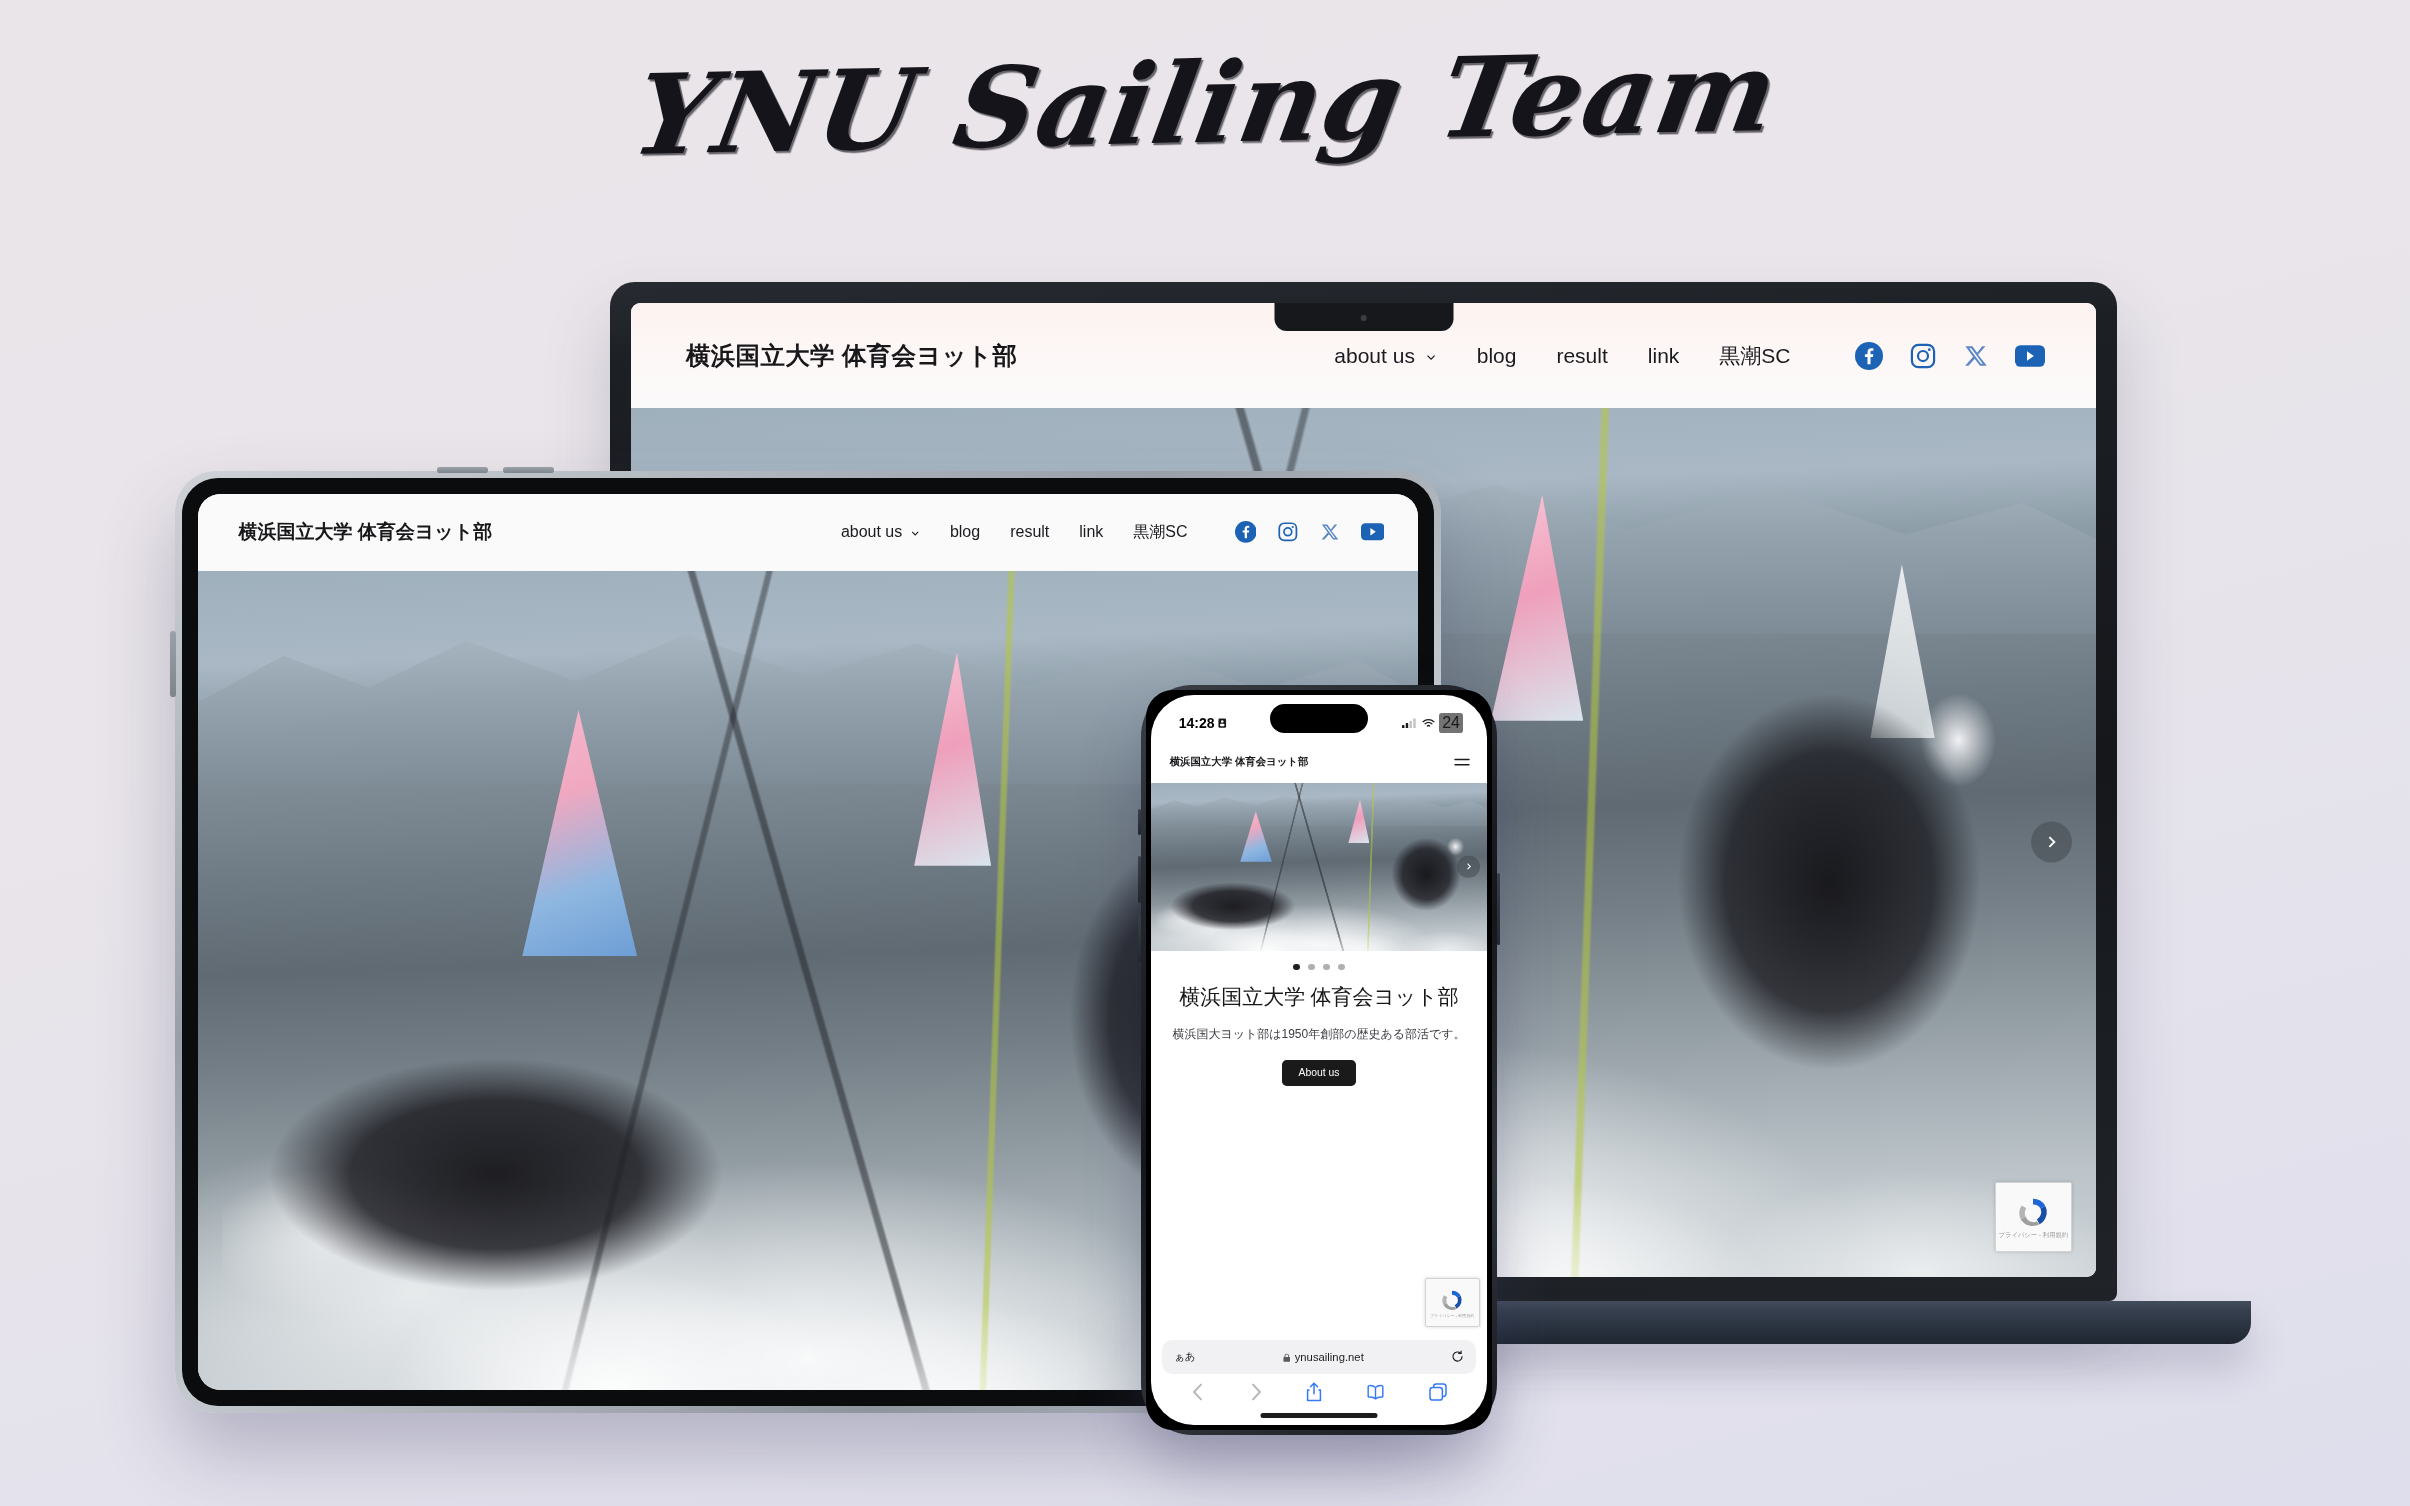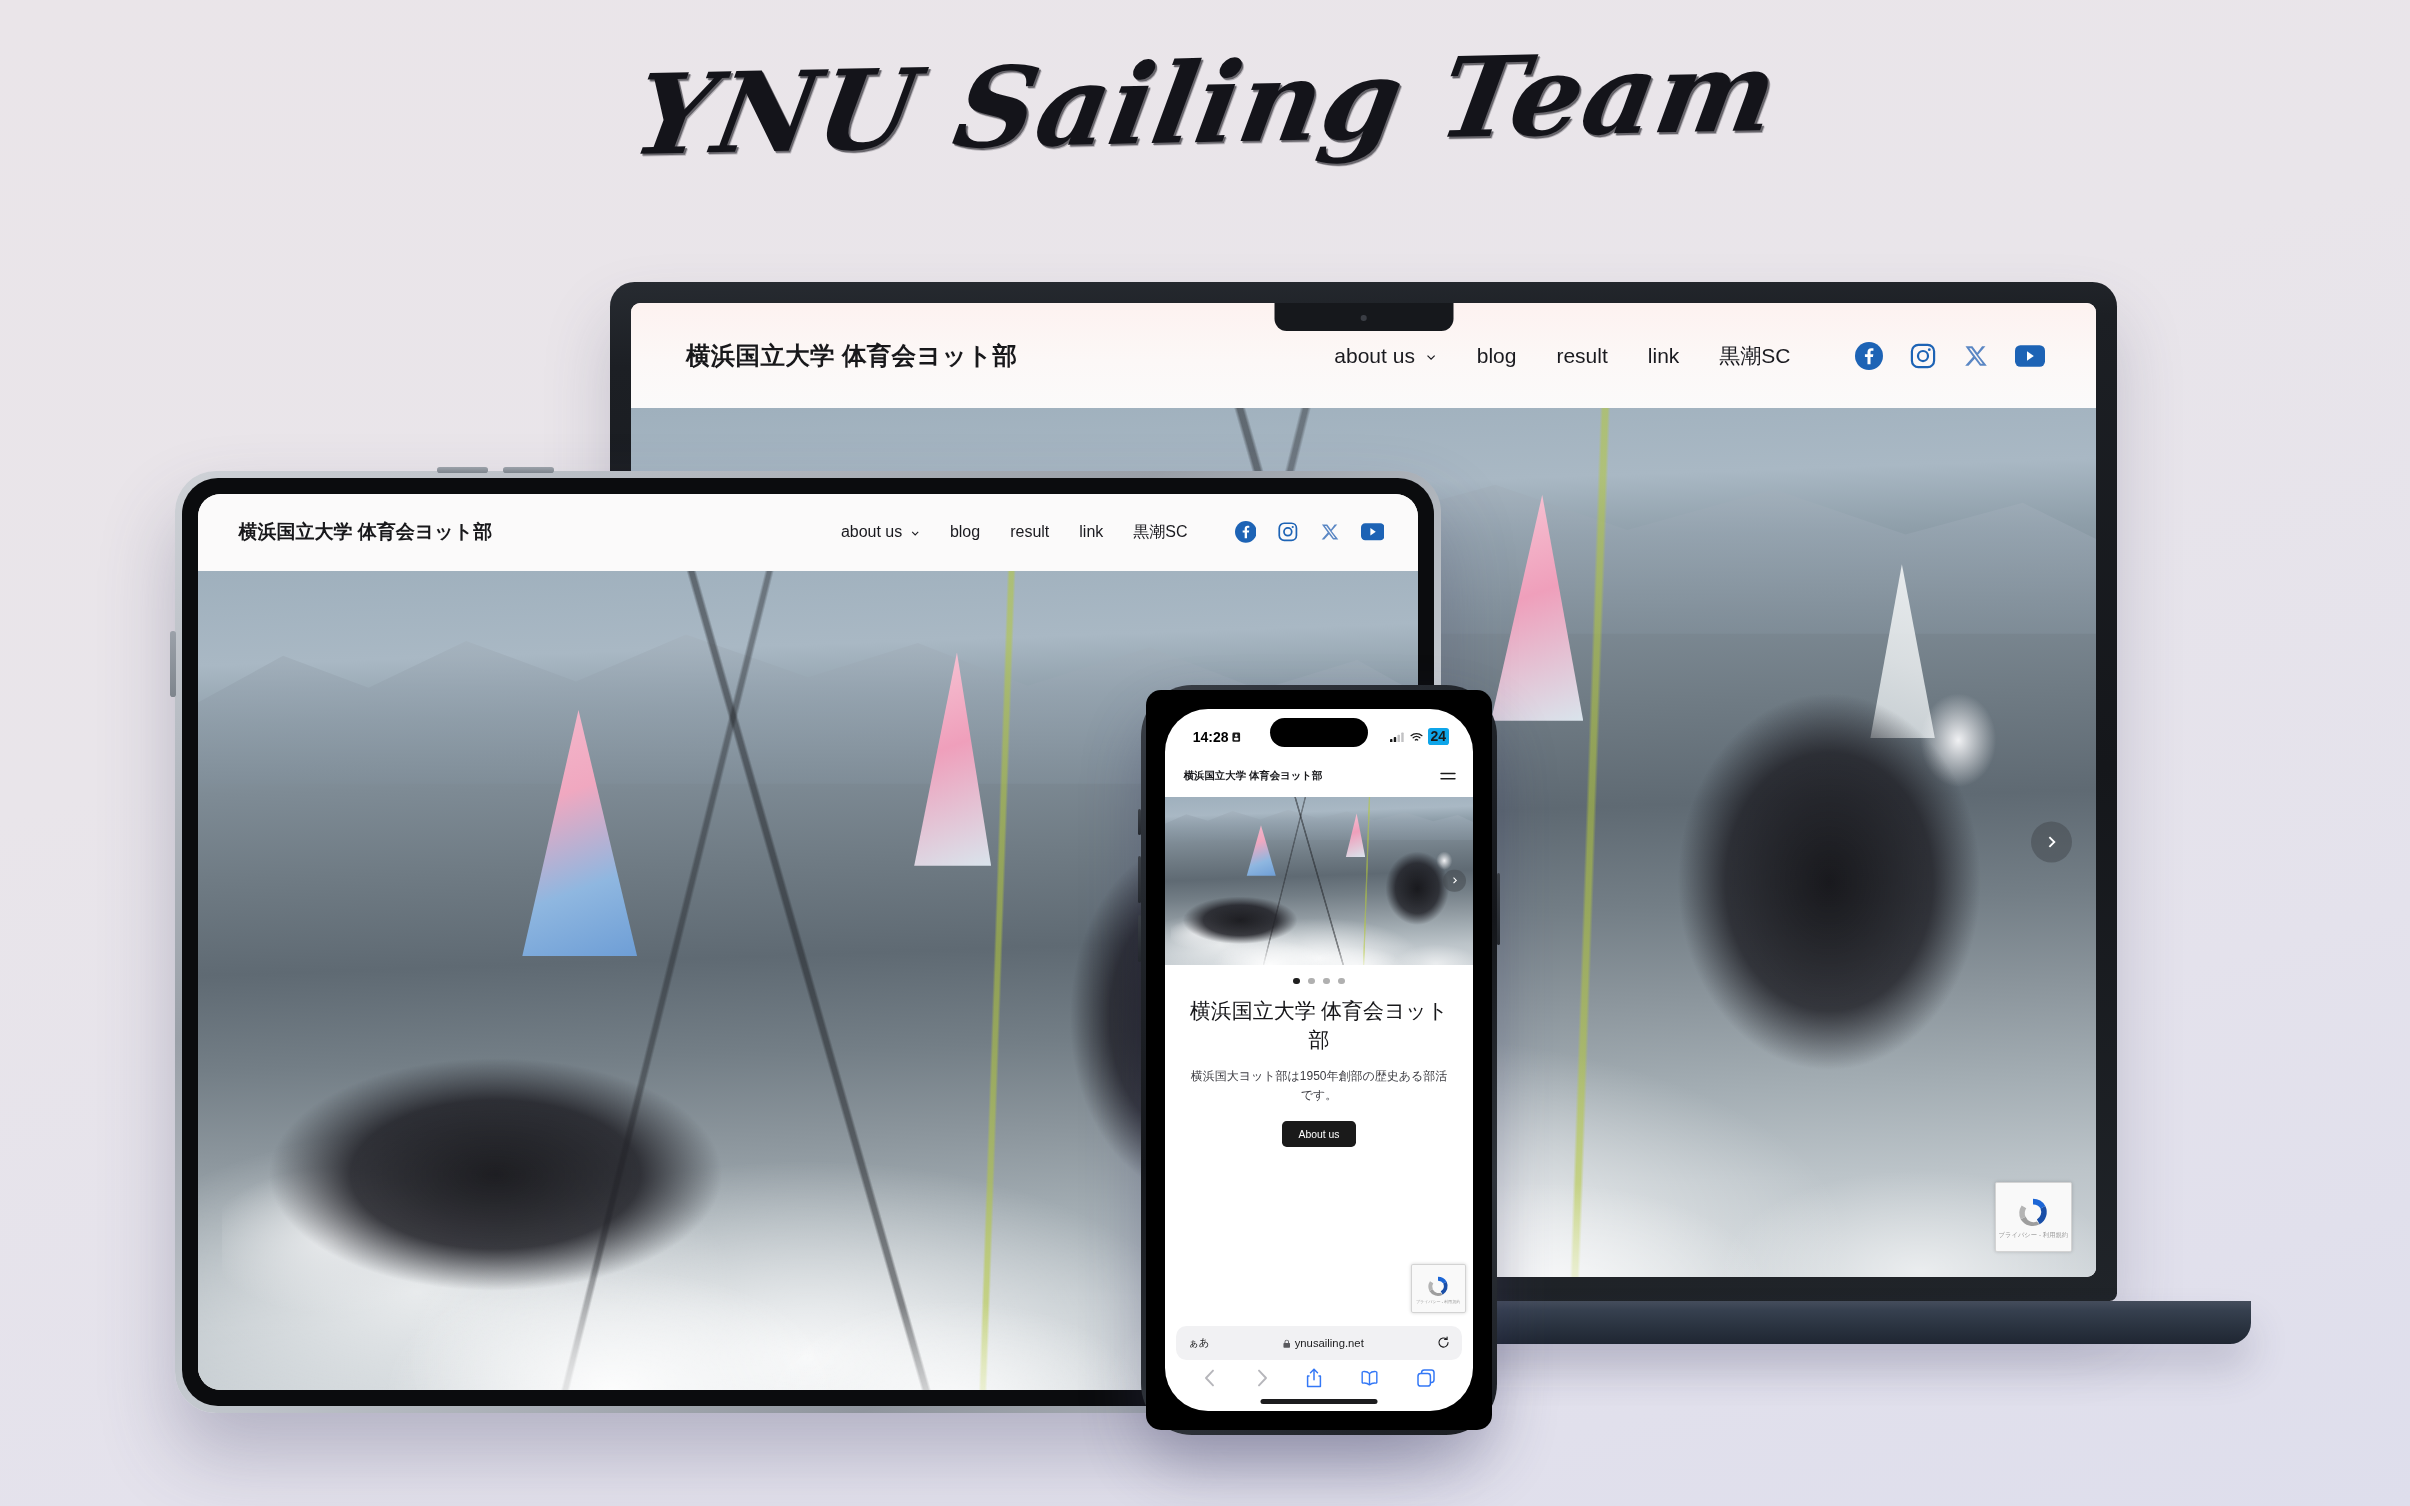--- a/index.html
+++ b/index.html
@@ -283,22 +283,22 @@
     position: relative;
     width: 100%; height: 100%;
     background: linear-gradient(145deg, #3b4048 0%, #23272d 22%, #14161a 48%, #2f343b 74%, #191c21 100%);
     border-radius: 51px;
     padding: 4.7px;
     box-shadow: 0 32px 60px rgba(60,60,100,0.32);
   }
   #iphone-inner {
     width: 100%; height: 100%;
     background: #000;
-    border-radius: 15px;
-    padding: 19px;
+    border-radius: 27px;
+    padding: 5px;
   }
   #iphone-screen {
     position: relative;
     width: 100%; height: 100%;
     background: #ffffff;
     border-radius: 43px;
     overflow: hidden;
   }
   #ios-status {
     position: relative;
@@ -311,24 +311,24 @@
   #dynamic-island {
     position: absolute;
     top: 9.4px; left: 50%; transform: translateX(-50%);
     width: 98px; height: 29px;
     background: #000;
     border-radius: 15px;
     z-index: 5;
   }
   #ios-status .right-group { display: flex; align-items: center; gap: 4.7px; }
   .batt-lp {
-    background: #0ea5e9;
+    background: #737373;
     color: #1a1a1a;
-    font-size: 14px;
-    font-weight: 700;
+    font-size: 16px;
+    font-weight: 400;
     border-radius: 2.8px;
     padding: 0.9px 2.8px;
     line-height: 1.1;
   }
   #phone-header {
     height: 41px;
     display: flex; align-items: center; justify-content: space-between;
     padding: 0 17px 0 19px;
     background: #fff;
   }

